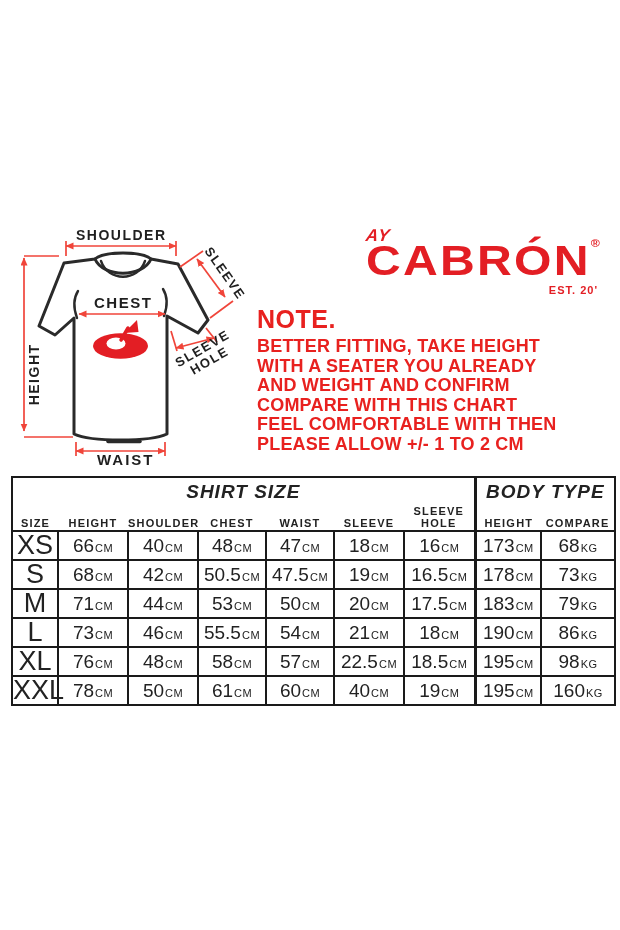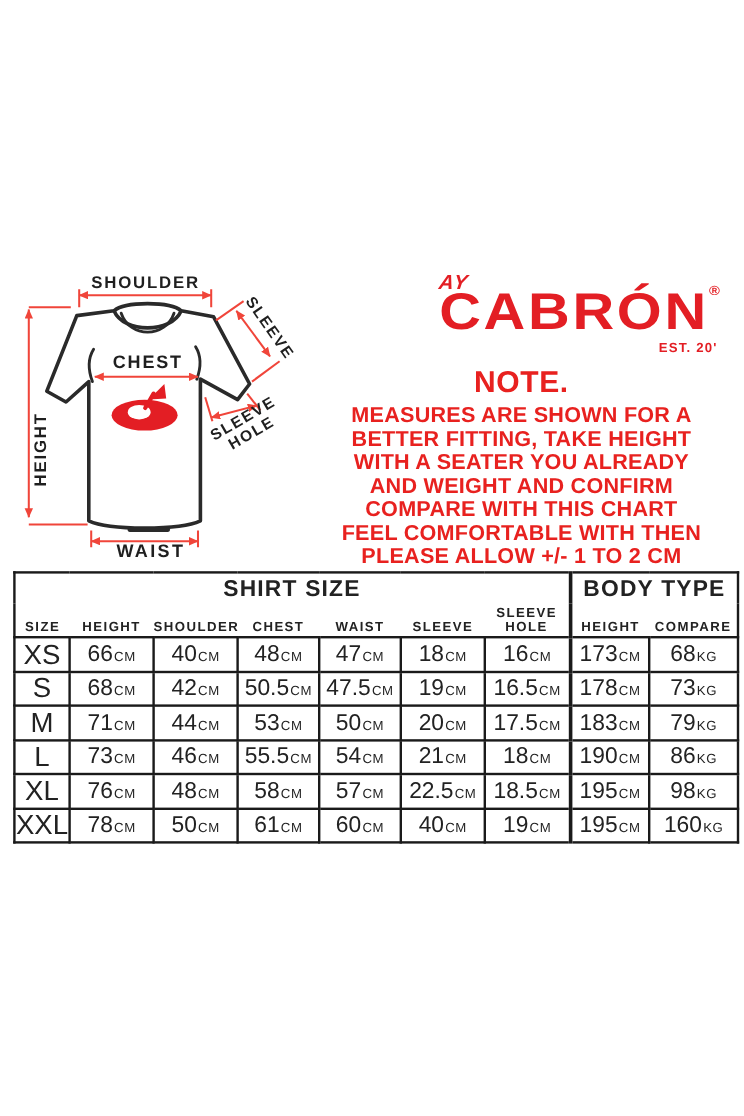--- a/index.html
+++ b/index.html
@@ -22,39 +22,39 @@
 
   
   .brand{position:absolute;top:226px;right:8px;width:262px;height:78px;color:#e31e24;}
   .brand-ay{position:absolute;left:16px;top:0px;font-size:17px;font-weight:700;font-style:italic;transform:skewX(-8deg);letter-spacing:1px;}
   .brand-name-row{position:absolute;right:12px;top:10px;white-space:nowrap;transform:scaleX(1.12);transform-origin:right center;}
   .brand-name{font-size:43px;font-weight:700;letter-spacing:2px;}
   .brand-reg{font-size:11px;font-weight:700;vertical-align:28px;letter-spacing:0;}
   .brand-est{position:absolute;right:14px;top:58px;font-size:11px;font-weight:700;letter-spacing:1px;}
 
   
-  .note{position:absolute;top:305px;right:8px;width:355px;text-align:center;color:#e8211f;}
+  .note{position:absolute;top:305px;right:8px;width:355px;text-align:left;color:#e8211f;}
   .note-title{font-size:25px;font-weight:700;letter-spacing:0.5px;margin-bottom:3px;}
   .note-line{font-size:18px;font-weight:700;line-height:19.5px;letter-spacing:0.2px;}
 
   
   table.size-chart{
     position:absolute;left:11px;top:476px;width:603px;
     border-collapse:collapse;table-layout:fixed;
     border:2.5px solid #1a1a1a;color:#222;
   }
   table.size-chart th,table.size-chart td{padding:0;text-align:center;}
   thead tr.grp{height:26px;}
   thead tr.sub{height:28px;}
   tbody tr{height:28.5px;}
-  th.grp-h{font-size:19px;font-weight:700;letter-spacing:1px;vertical-align:bottom;padding-bottom:2px;border:0;}
+  th.grp-h{font-size:19px;font-weight:700;letter-spacing:1px;vertical-align:bottom;padding-bottom:2px;border:0;font-style:italic;}
   th.grp-shift{padding-left:42px;}
   th.col-h{font-size:11px;font-weight:700;letter-spacing:1.2px;vertical-align:bottom;padding-bottom:6px;border:0;white-space:pre-line;line-height:1.15;}
   tbody td{border:2px solid #1a1a1a;font-size:19px;line-height:1;}
-  td.size-cell{font-size:23px;}
+  td.size-cell{font-size:27px;}
   .unit{font-size:11px;letter-spacing:0.5px;margin-left:1px;}
   .sec{border-left:3px solid #1a1a1a !important;}
 
   
   .shirt-svg{position:absolute;left:0;top:218px;width:265px;height:265px;}
 </style>
 </head>
 <body>
 
 <svg class="shirt-svg" viewBox="0 218 265 265" aria-hidden="true">
@@ -117,21 +117,20 @@
 <div class="brand">
   <div class="brand-ay">AY</div>
   <div class="brand-name-row">
     <span class="brand-name">CABRÓN</span><span class="brand-reg">®</span>
   </div>
   <div class="brand-est">EST. 20'</div>
 </div>
 
 <div class="note">
   <div class="note-title">NOTE.</div>
-  <div class="note-line">MEASURES ARE SHOWN FOR A</div>
   <div class="note-line">BETTER FITTING, TAKE HEIGHT</div>
   <div class="note-line">WITH A SEATER YOU ALREADY</div>
   <div class="note-line">AND WEIGHT AND CONFIRM</div>
   <div class="note-line">COMPARE WITH THIS CHART</div>
   <div class="note-line">FEEL COMFORTABLE WITH THEN</div>
   <div class="note-line">PLEASE ALLOW +/- 1 TO 2 CM</div>
 </div>
 
 <table class="size-chart">
   <colgroup>

